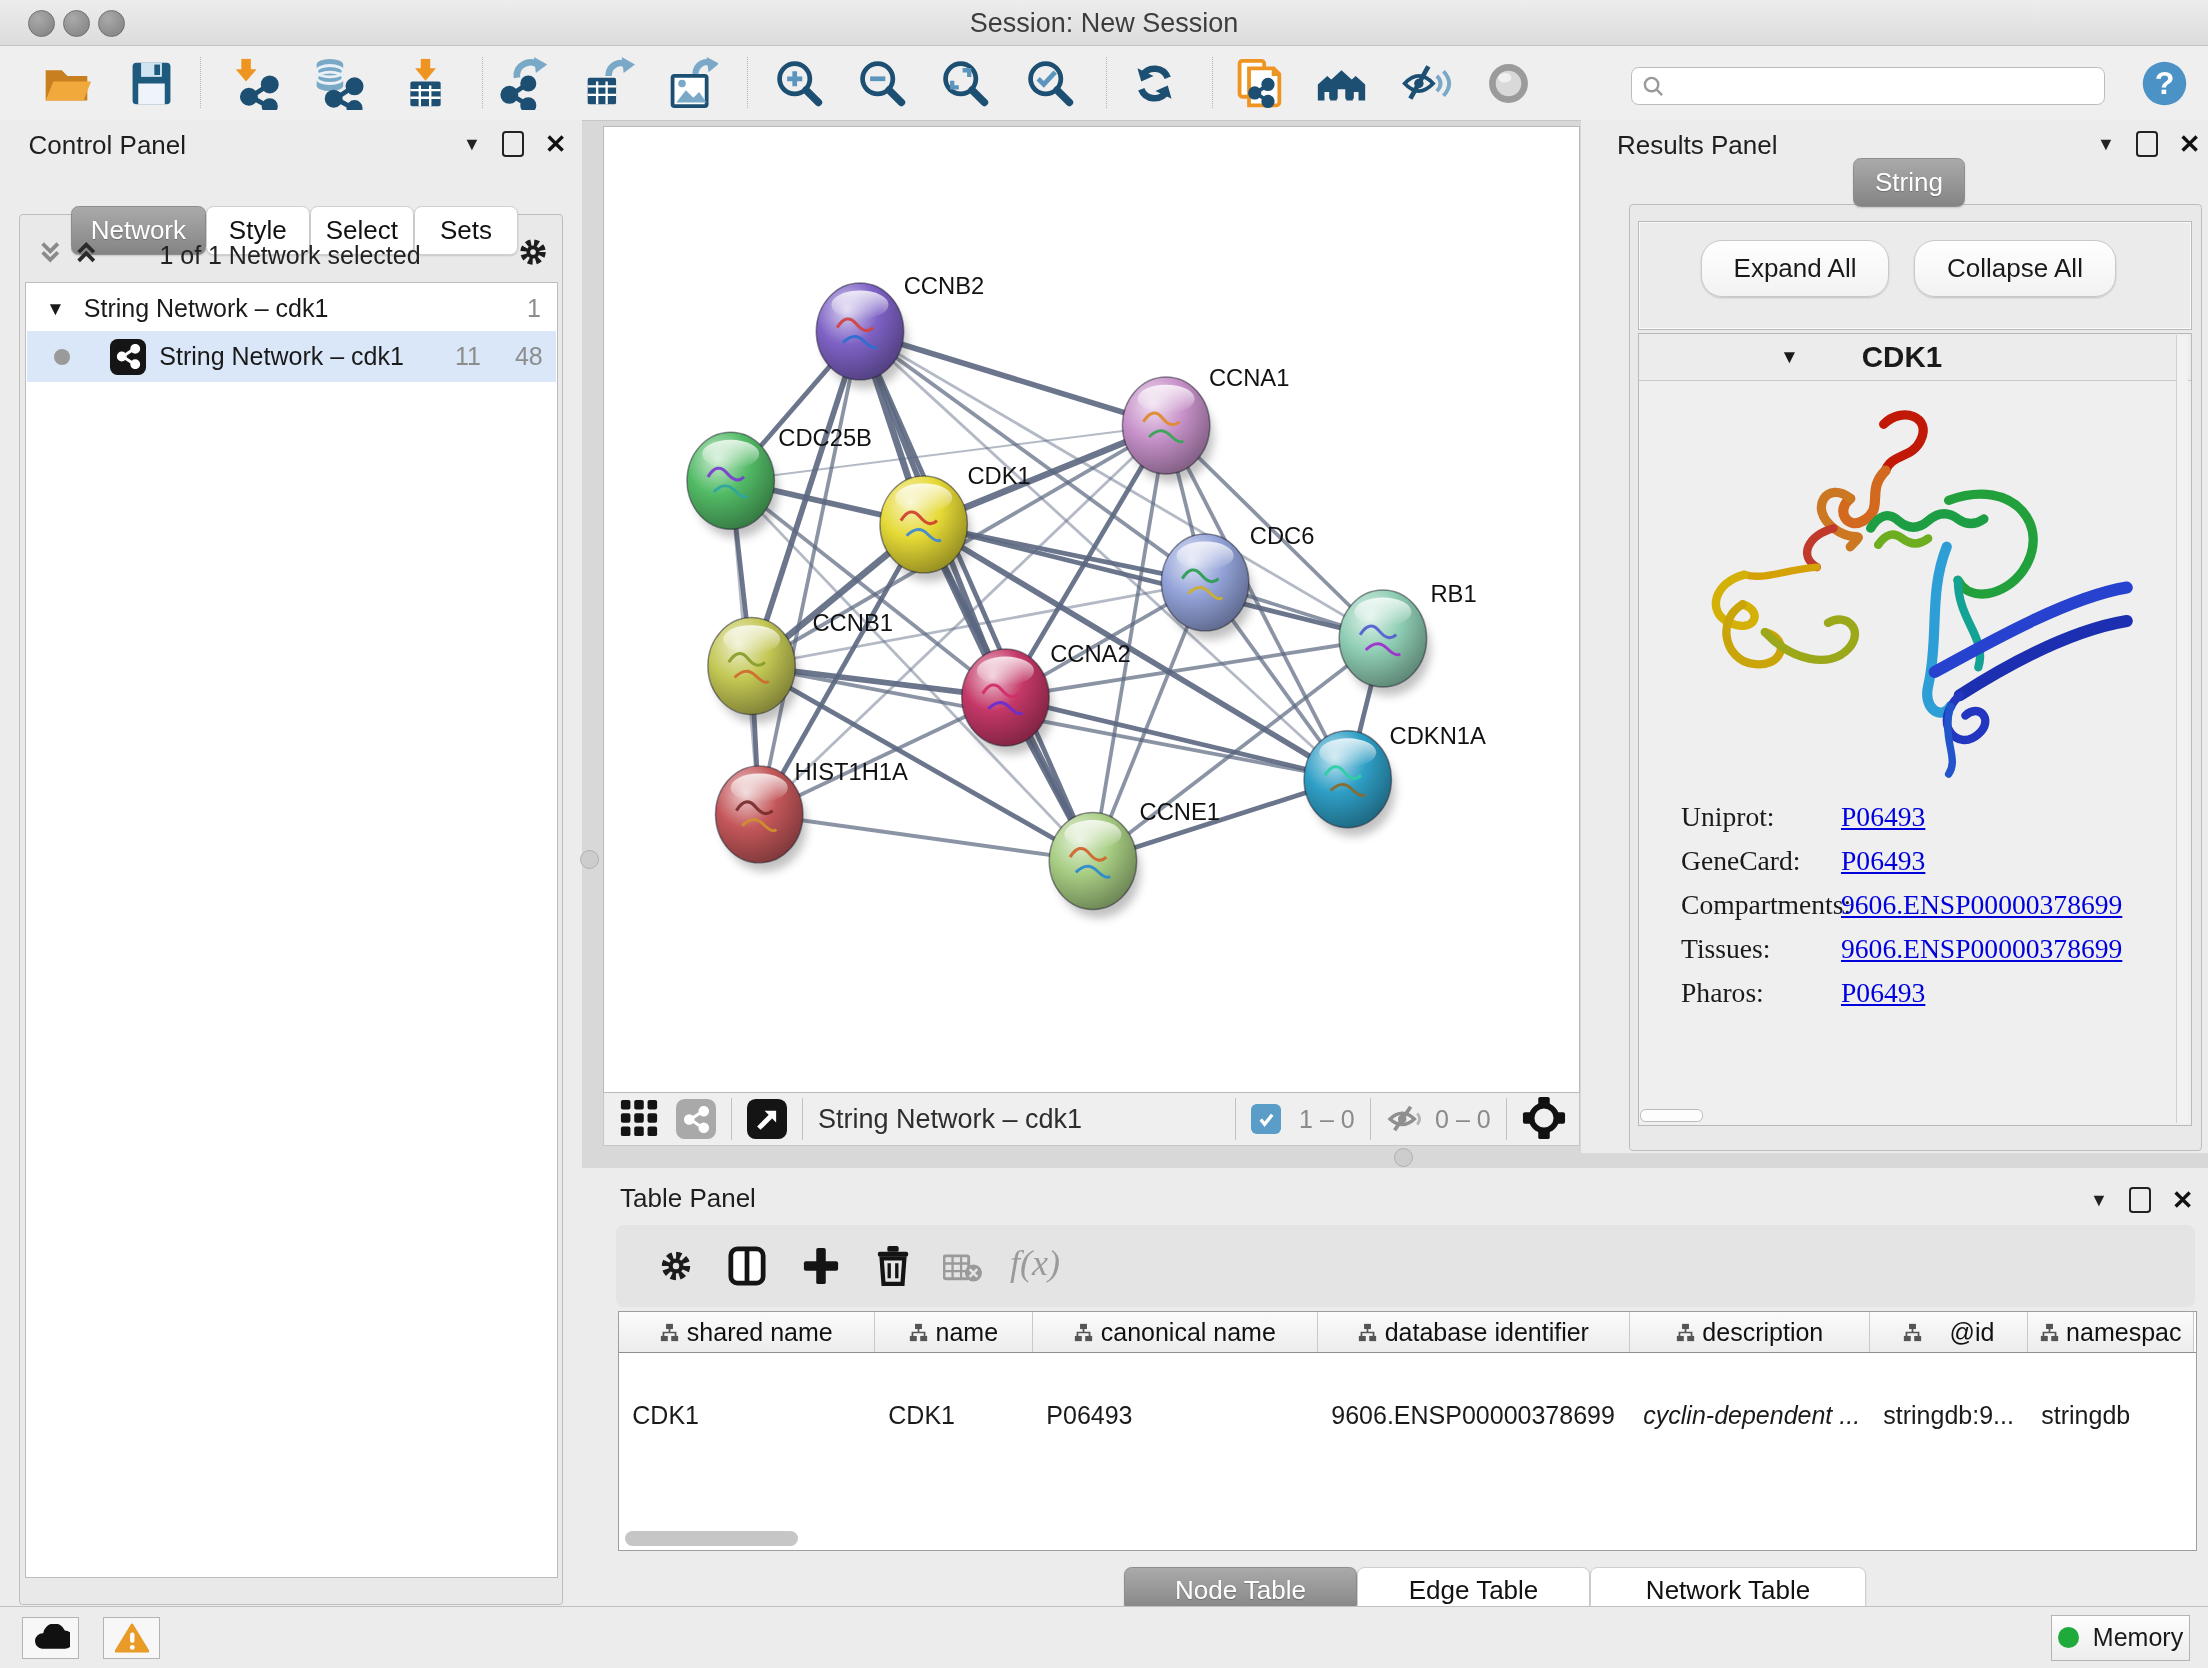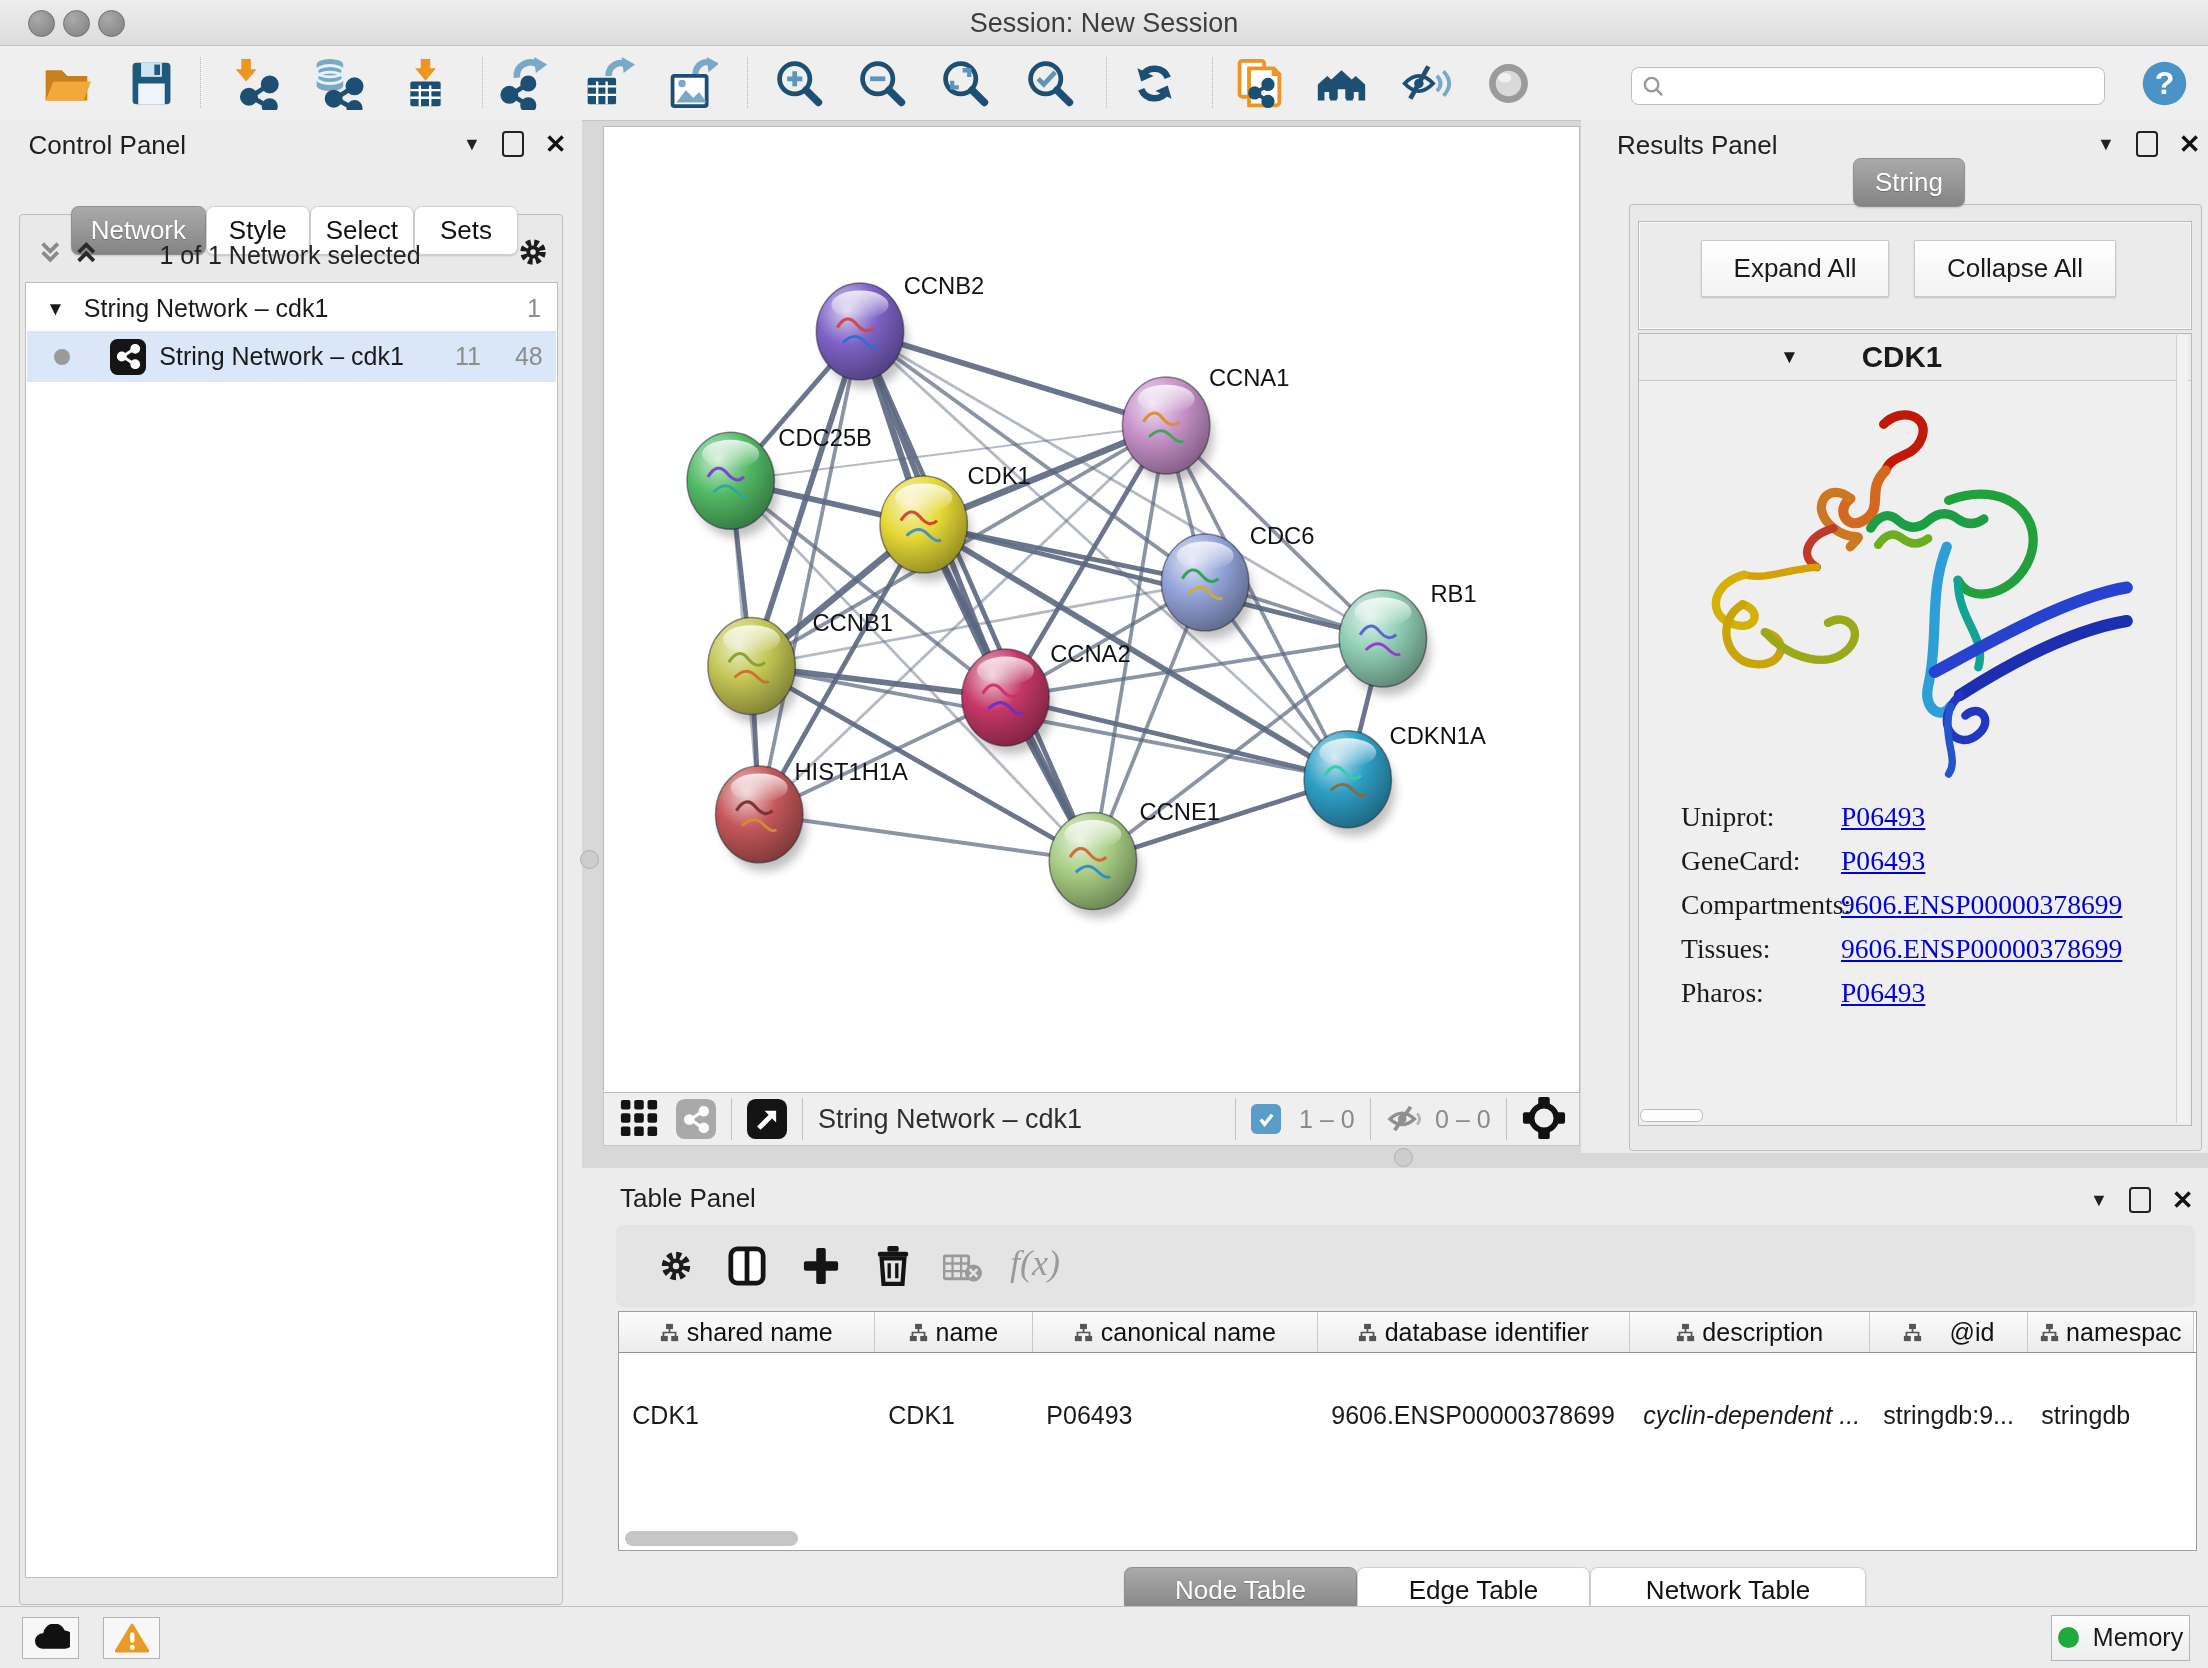--- a/index.html
+++ b/index.html
@@ -39,21 +39,21 @@
   .num{color:#8d8d8d;}
   
   #network-view{left:603px;top:126px;width:975px;height:965px;background:#fff;border:1px solid #b9b9b9;}
   #net-toolbar{left:603px;top:1093px;width:977px;height:53px;background:#efefef;
     border:1px solid #c6c6c6;border-top:none;display:flex;align-items:center;box-sizing:border-box;}
   .ntsep{width:0;height:42px;border-left:1px solid #c2c2c2;margin:0 15px;}
   .count-txt{font-size:25px;color:#8a8a8a;}
   .splitter-dot{width:17px;height:17px;border-radius:50%;background:#cdcdcd;border:1px solid #b0b0b0;}
   
   #results-panel{left:1581px;top:120px;width:628px;height:1033px;background:#ececec;}
-  .btn{background:linear-gradient(#ffffff,#f2f2f2);border:1px solid #c9c9c9;border-radius:1px;
+  .btn{background:linear-gradient(#ffffff,#f2f2f2);border:1px solid #c9c9c9;border-radius:21px;
     font-size:26px;display:flex;align-items:center;justify-content:center;box-shadow:0 1px 1.9px rgba(0,0,0,.18);}
   .serif{font-family:"Liberation Serif",serif;}
   .xlink{color:#0000dd;text-decoration:underline;font-family:"Liberation Serif",serif;}
   
   #table-panel{left:582px;top:1168px;width:1626px;height:453px;background:#ececec;}
   #tbl-toolbar{background:#e4e4e4;border-radius:7.6px;}
   #tbl{background:#fff;border:1px solid #9e9e9e;}
   .th{position:absolute;top:0;height:40px;display:flex;align-items:center;justify-content:center;
     gap:7.6px;font-size:25px;color:#111;border-right:1px solid #c9c9c9;box-sizing:border-box;
     background:linear-gradient(#fbfbfb,#ececec);overflow:hidden;white-space:nowrap;}

